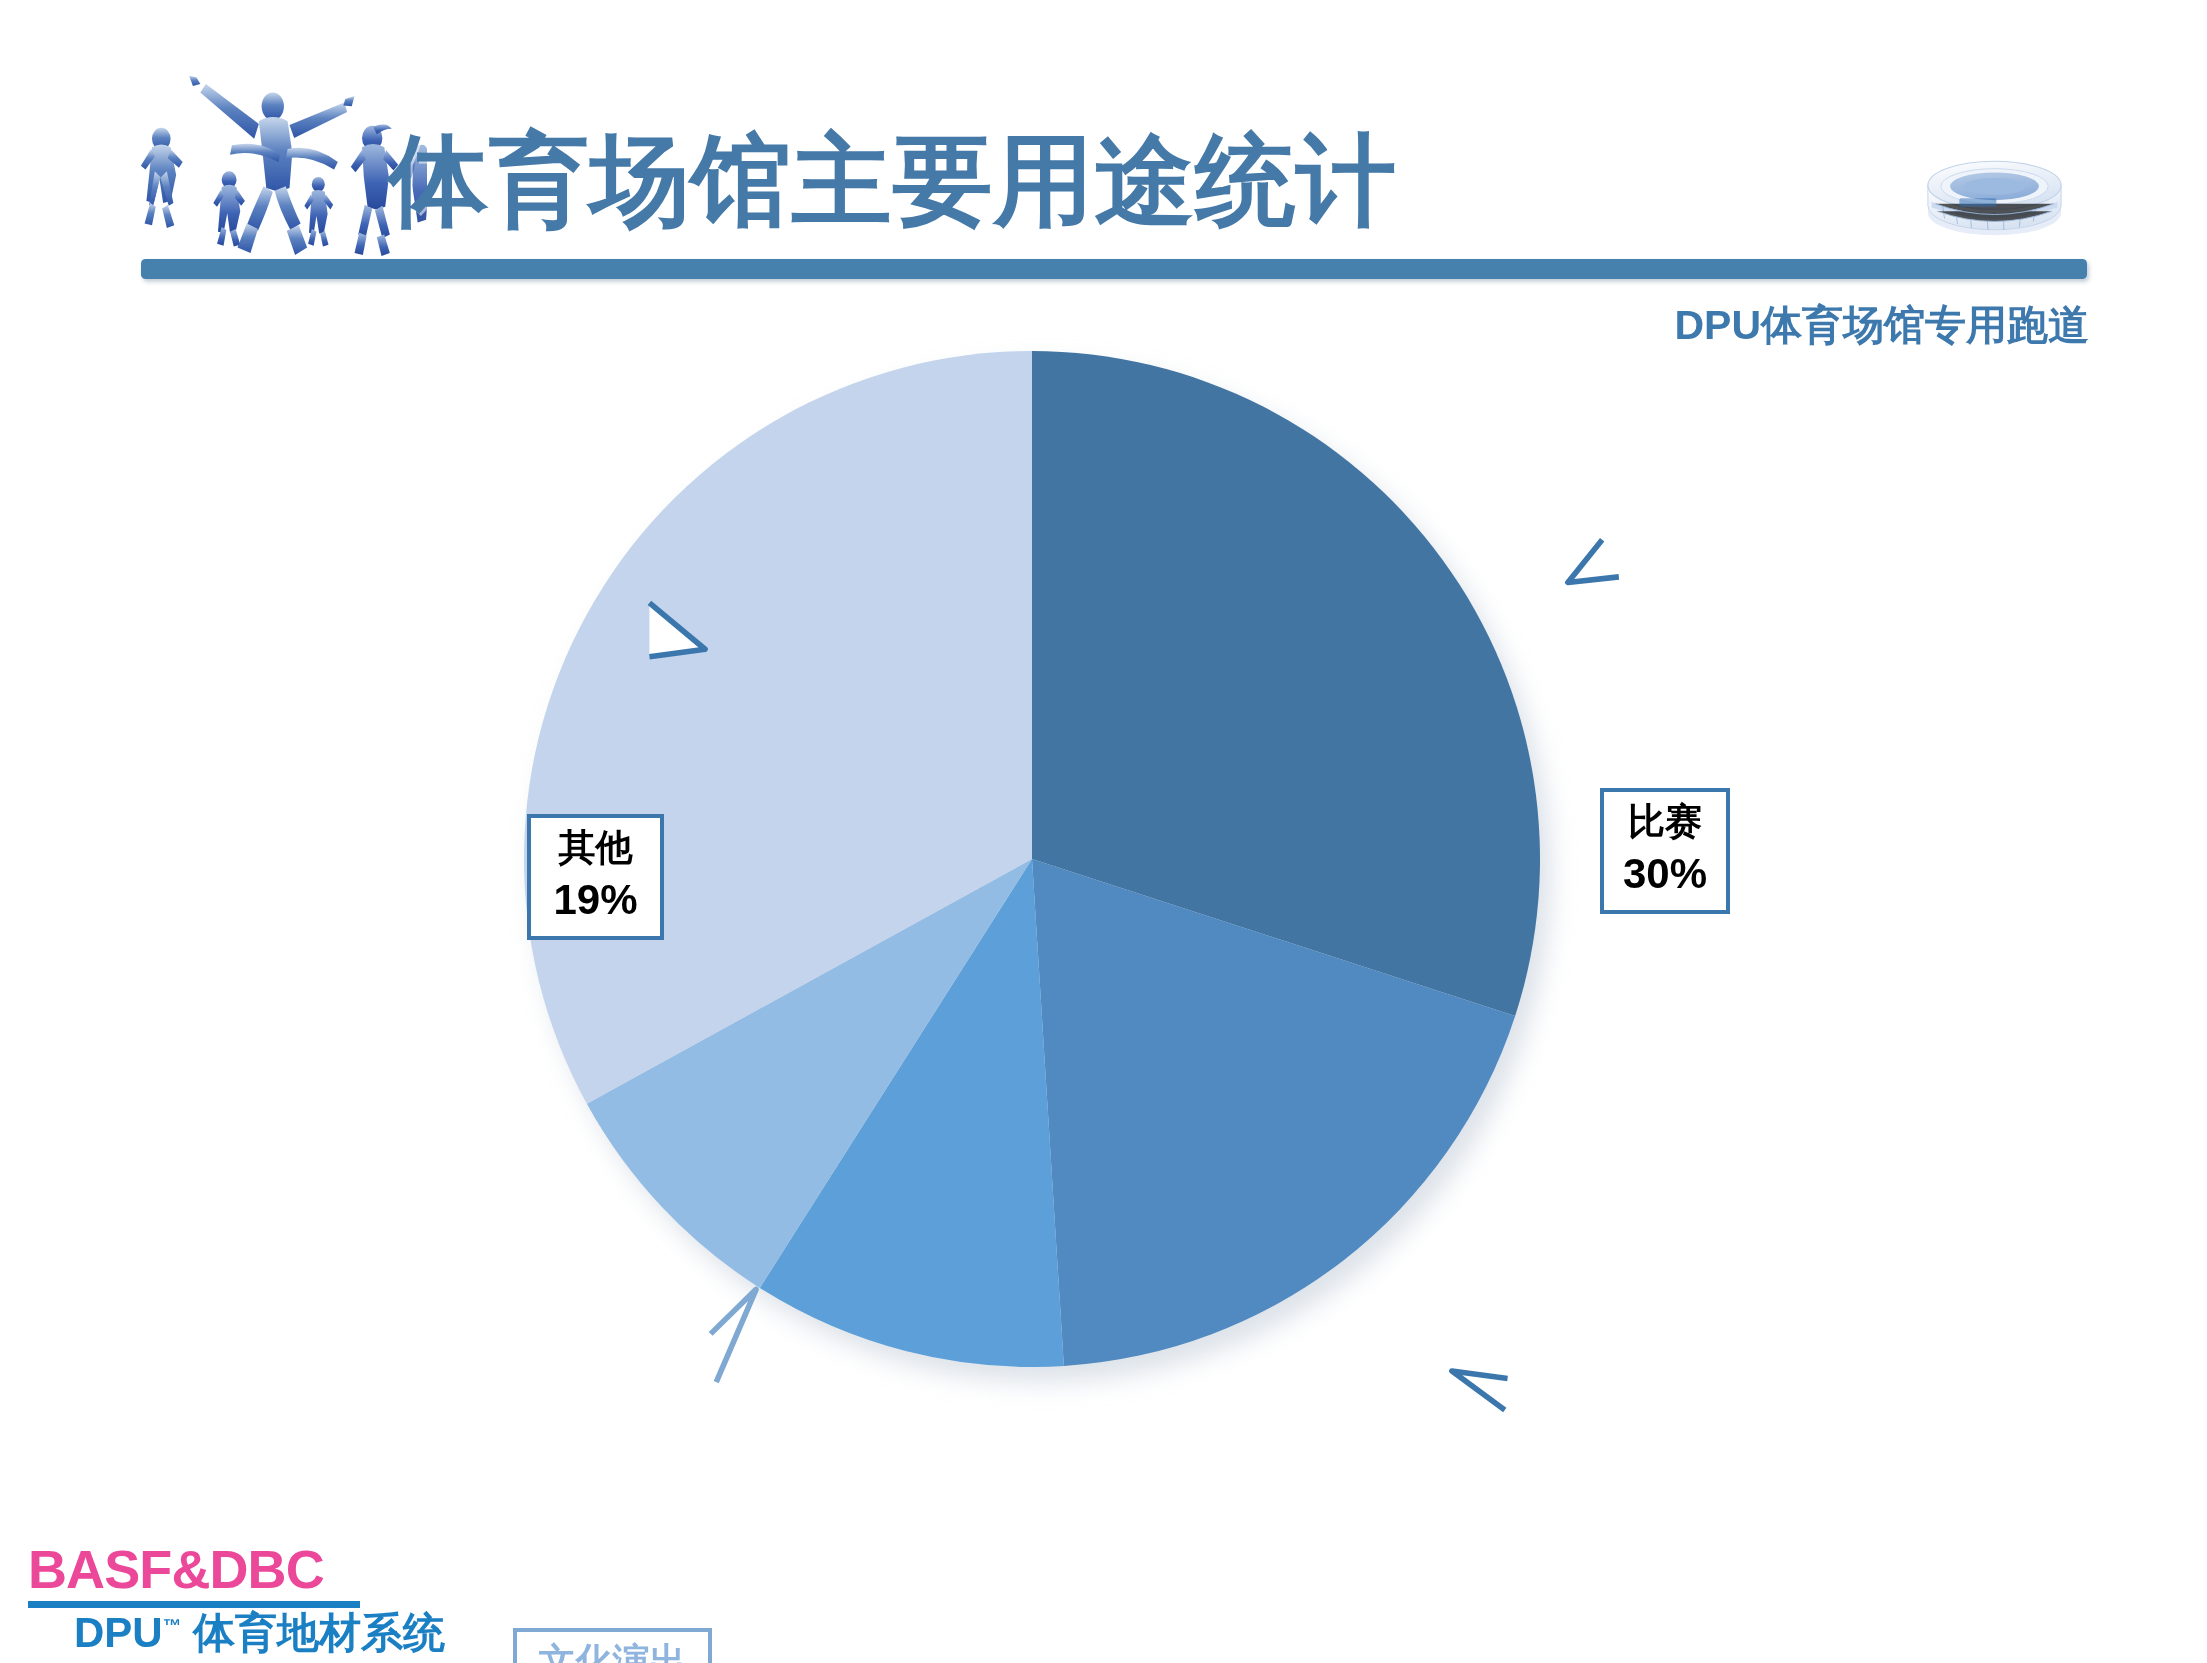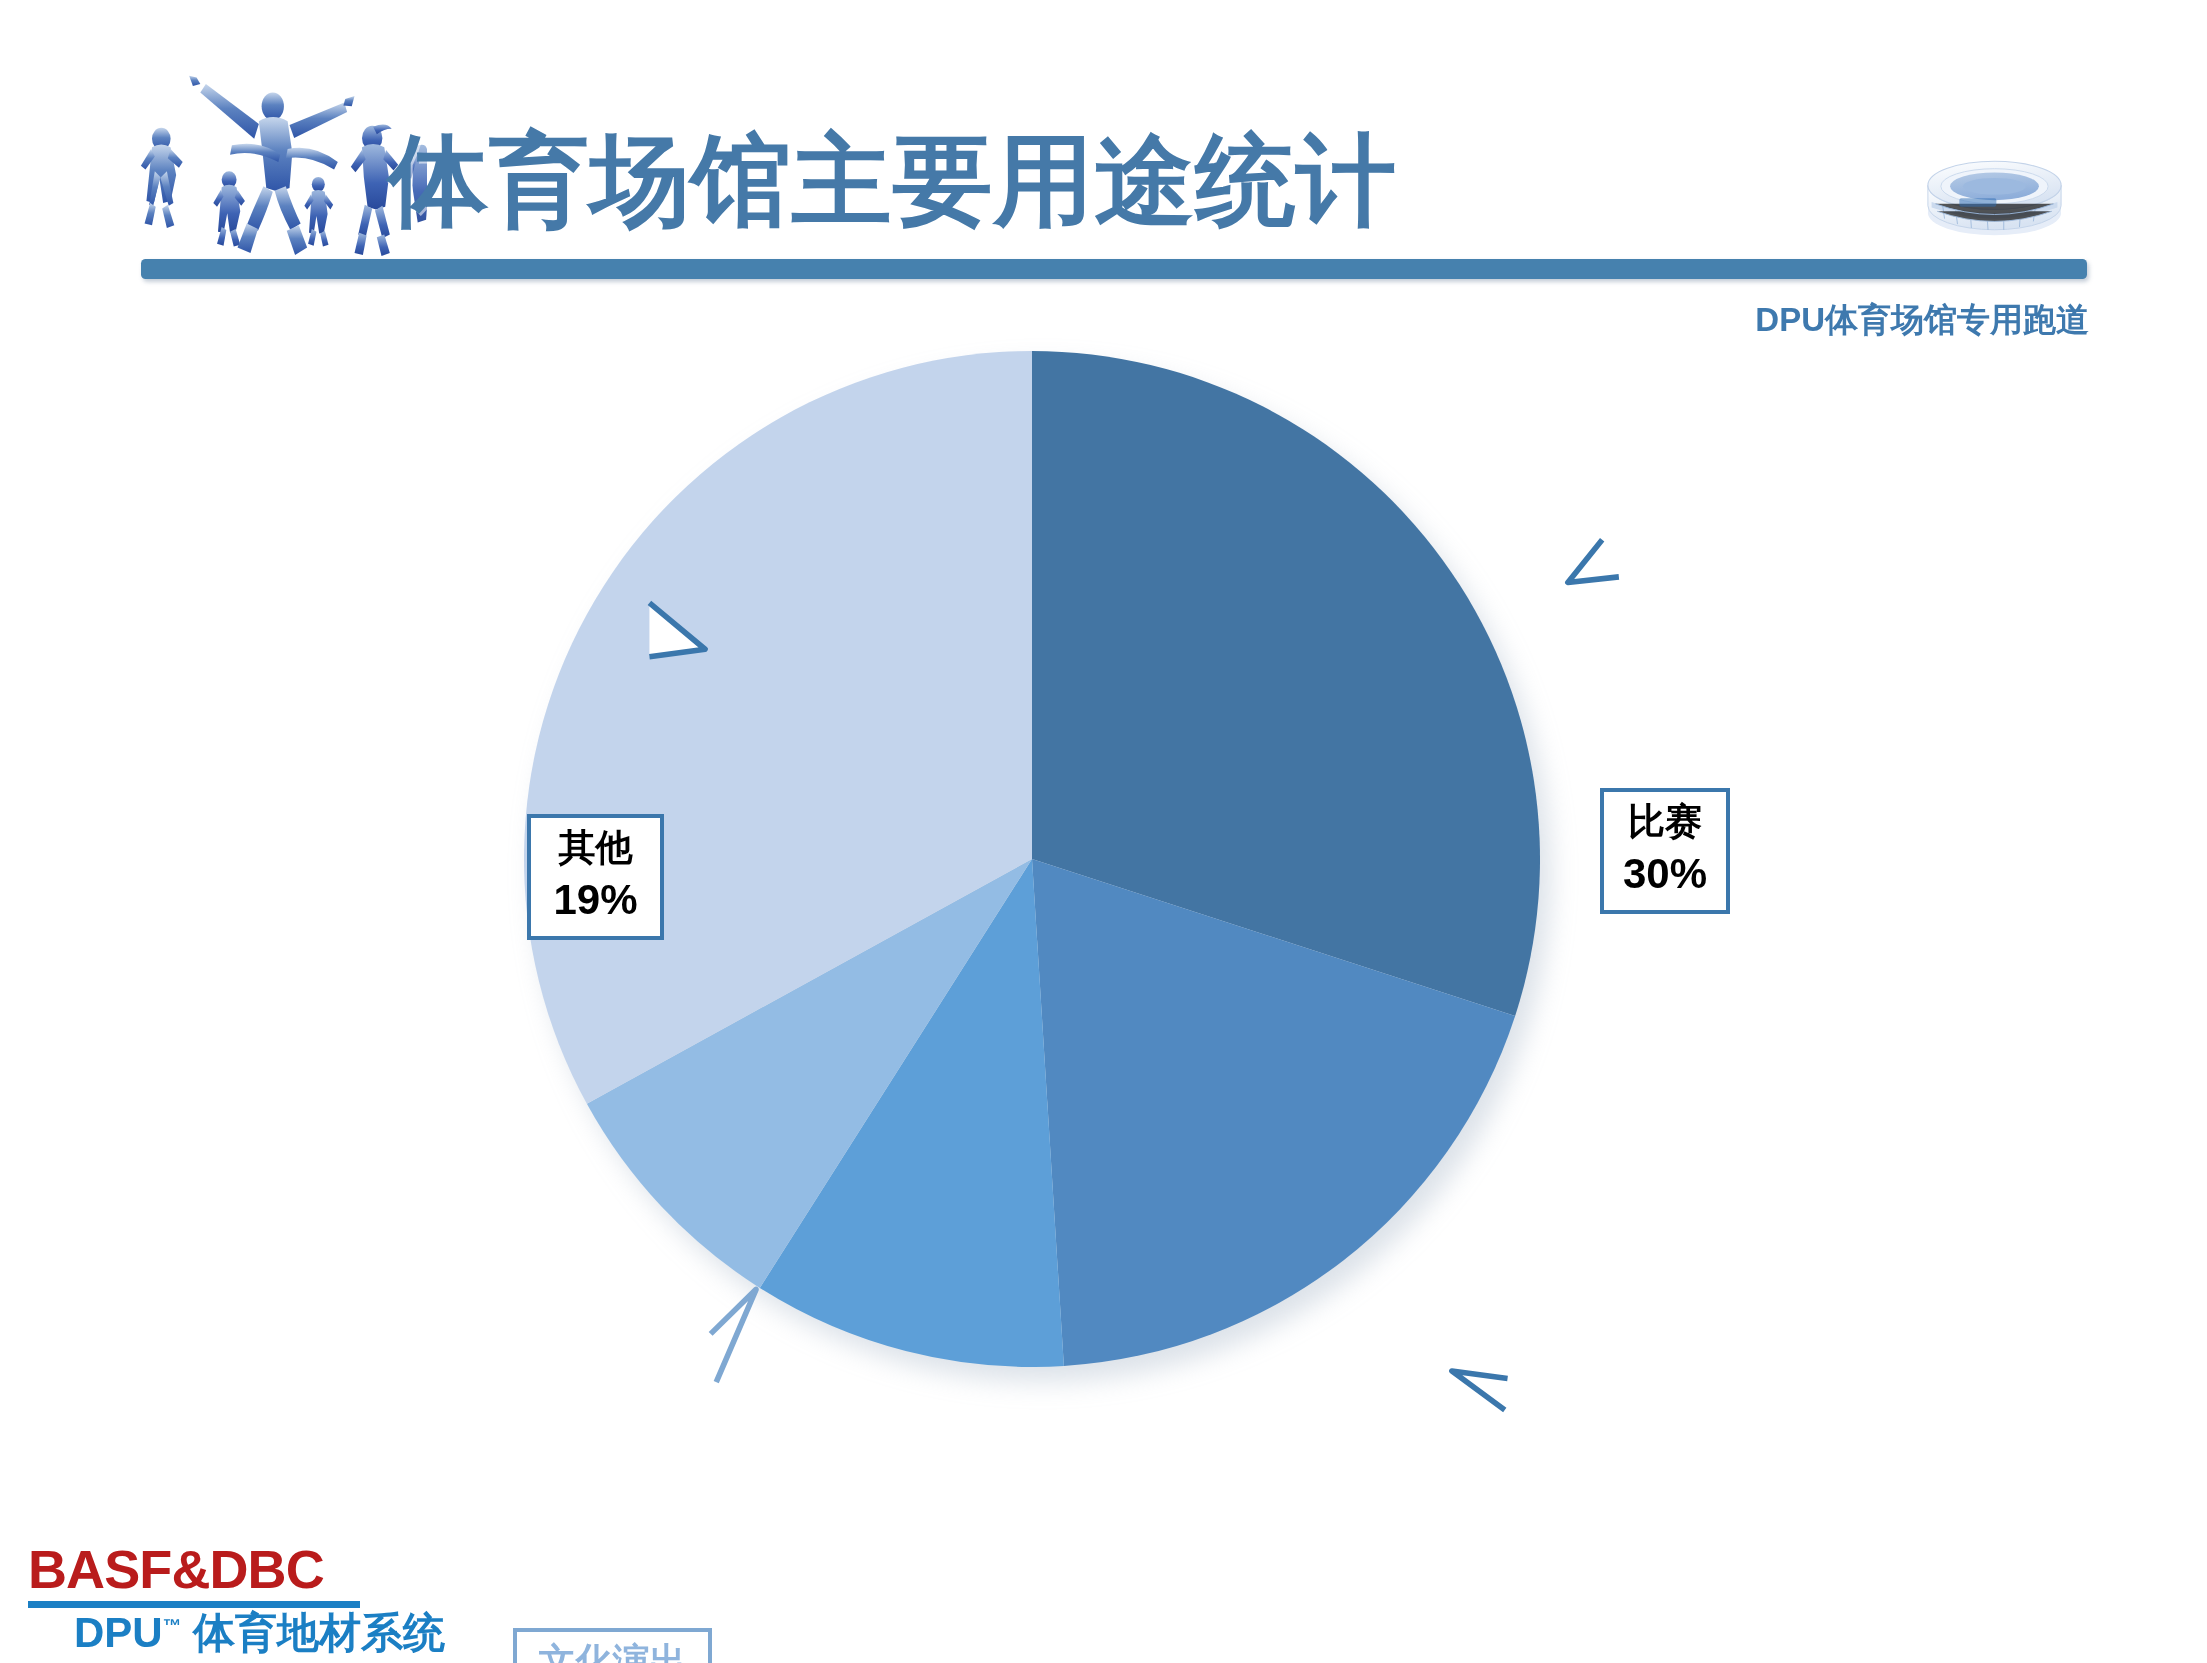--- a/index.html
+++ b/index.html
@@ -47,21 +47,21 @@
   #stadium-icon {
     position: absolute;
     left: 1911px; top: 128px;
     width: 167px; height: 111px;
   }
   #subtitle {
     position: absolute;
     left: 1653px; top: 298px;
     width: 436px;
     text-align: right;
-    font-size: 33px;
+    font-size: 41px;
     font-weight: bold;
     color: #3E79AE;
     white-space: nowrap;
   }
 
   
   #chart-area {
     position: absolute;
     left: 0; top: 306px;
     width: 1772px; height: 1206px;
@@ -107,21 +107,21 @@
 
   
   #logo {
     position: absolute;
     left: 28px; top: 1542px;
     width: 343px;
   }
   #logo-top {
     font-size: 54px;
     font-weight: bold;
-    color: #b91c1c;
+    color: #ec4899;
     letter-spacing: -0.9px;
     line-height: 1.0;
     white-space: nowrap;
   }
   #logo-rule {
     height: 7.4px;
     background: #1B7FC4;
     margin: 4.6px 0 3.7px 0;
     width: 332px;
   }

